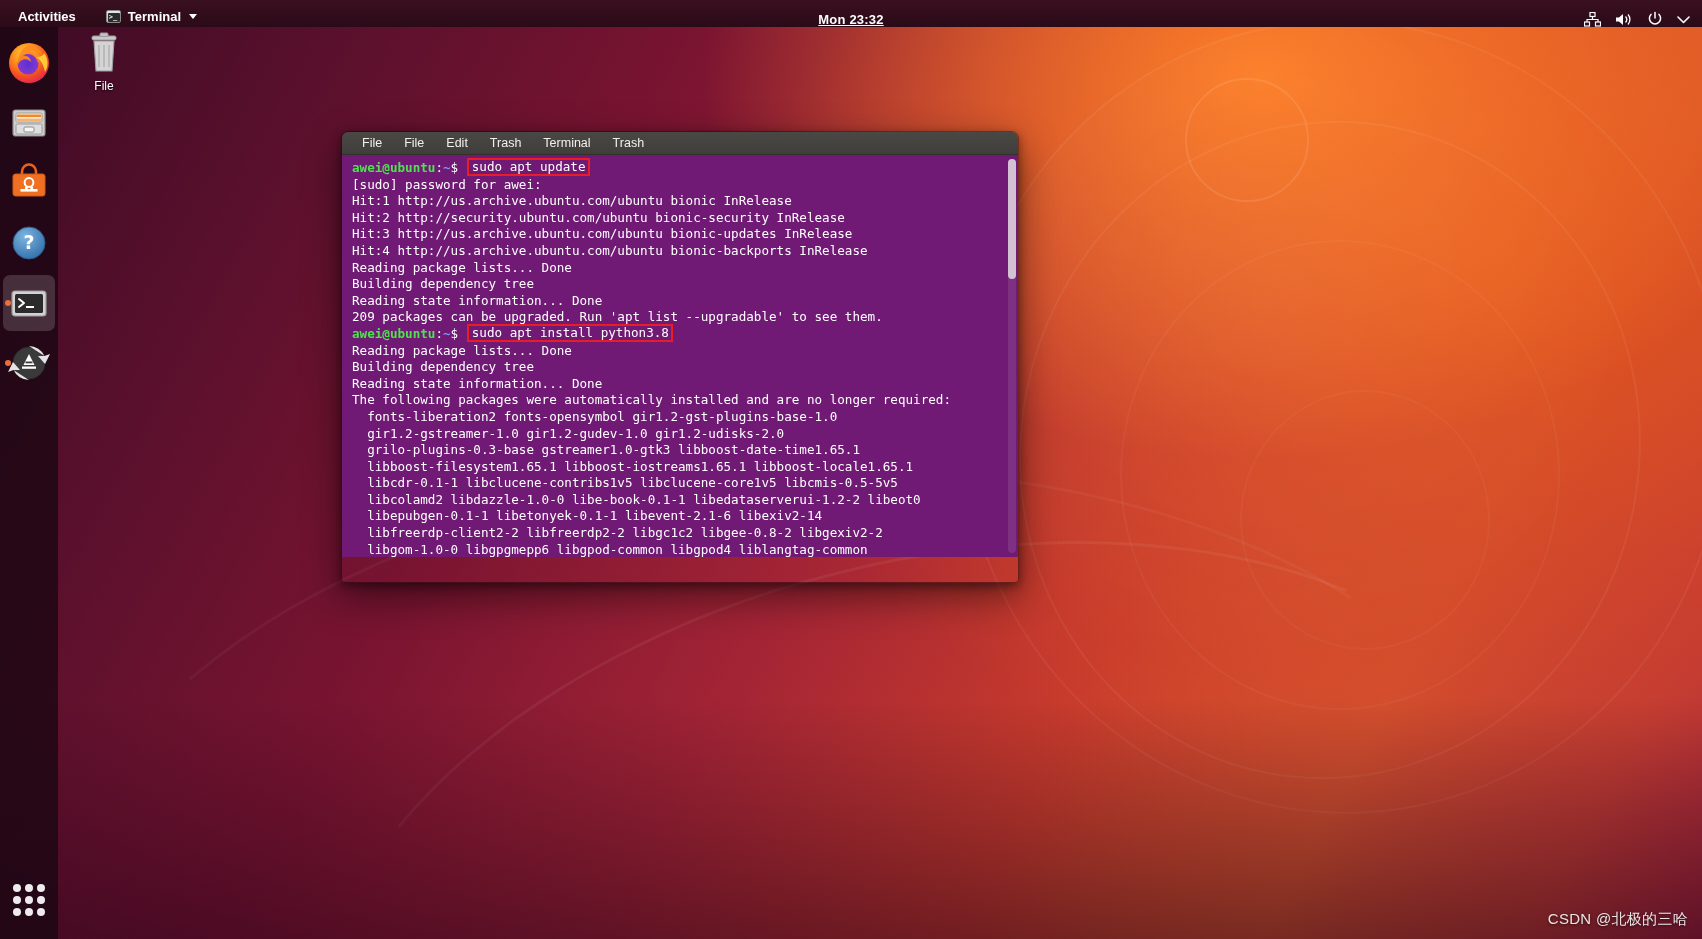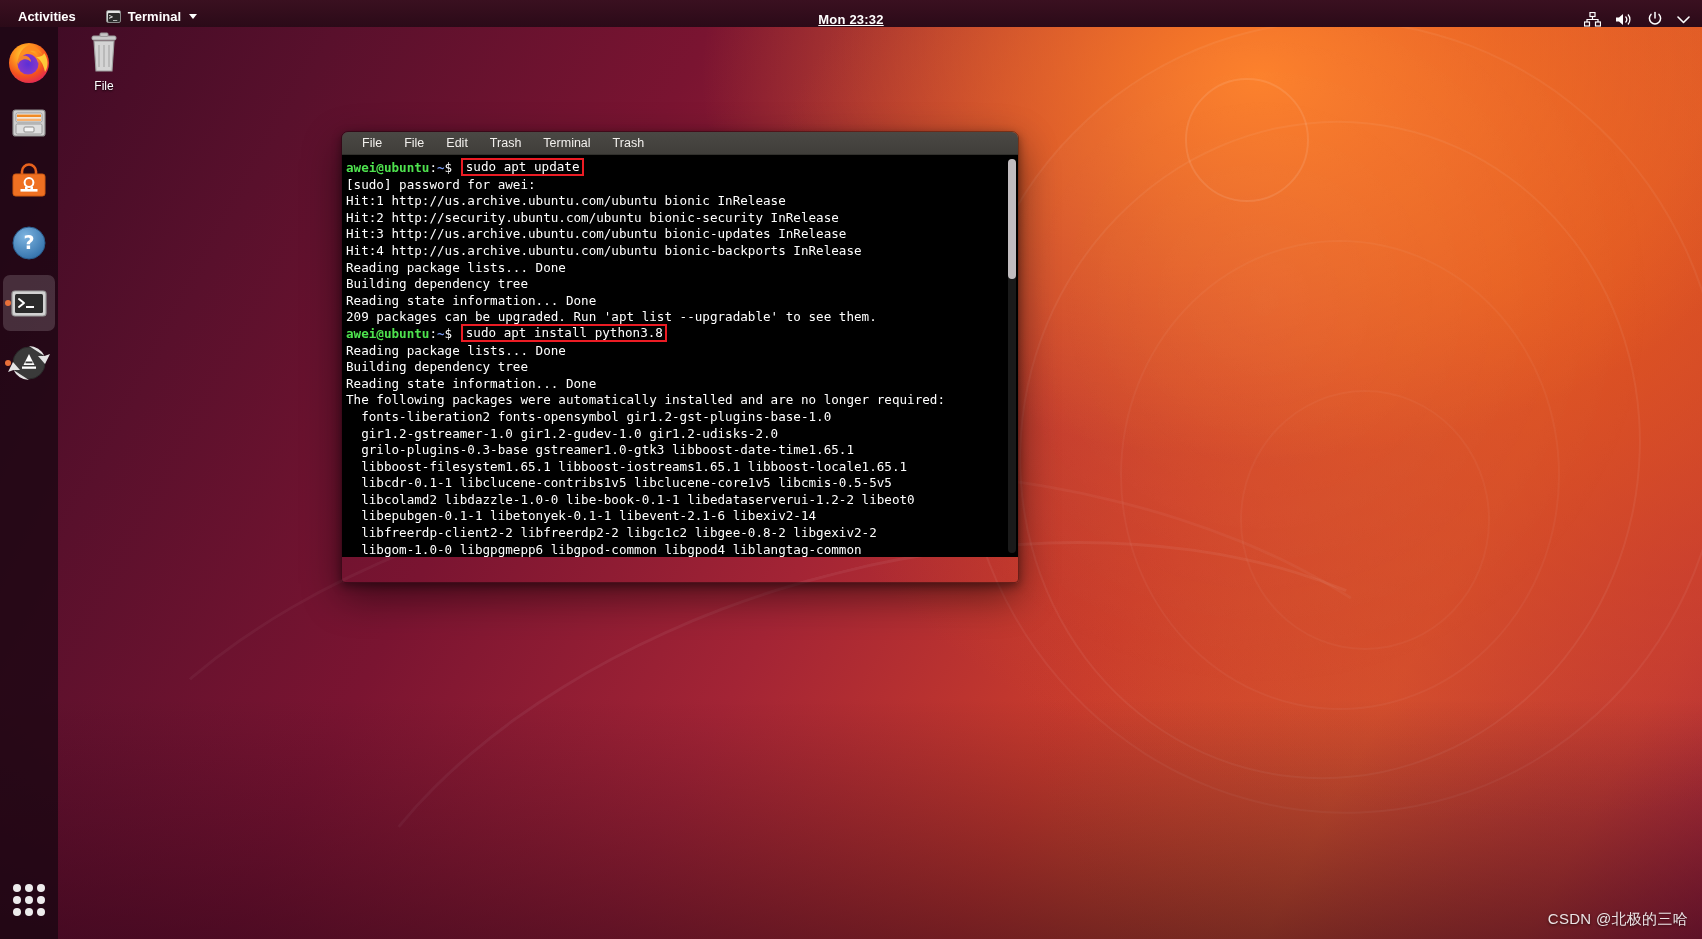--- a/index.html
+++ b/index.html
@@ -197,24 +197,23 @@
   }
   #menubar .menu-item {
     color: #f2f0ed; font-size: 12.5px;
     padding: 2px 9px; border-radius: 3px;
     font-family: "Liberation Sans", sans-serif;
   }
 
   #term-body {
     position: relative;
     height: calc(452px - 27px - 23px);
-    background: #000000;
-    padding: 5px 0 0 3px;
+    background: #701a75;
+    padding: 5px 0 0 9px;
     overflow: hidden;
-    text-decoration: underline;
   }
   #term-lines {
     font-family: "DejaVu Sans Mono", "Liberation Mono", monospace;
     font-size: 12.6px;
     line-height: 16.6px;
     color: #ffffff;
     white-space: pre;
     padding-left: 1px;
   }
   .term-line { height: 16.6px; position: relative; }

